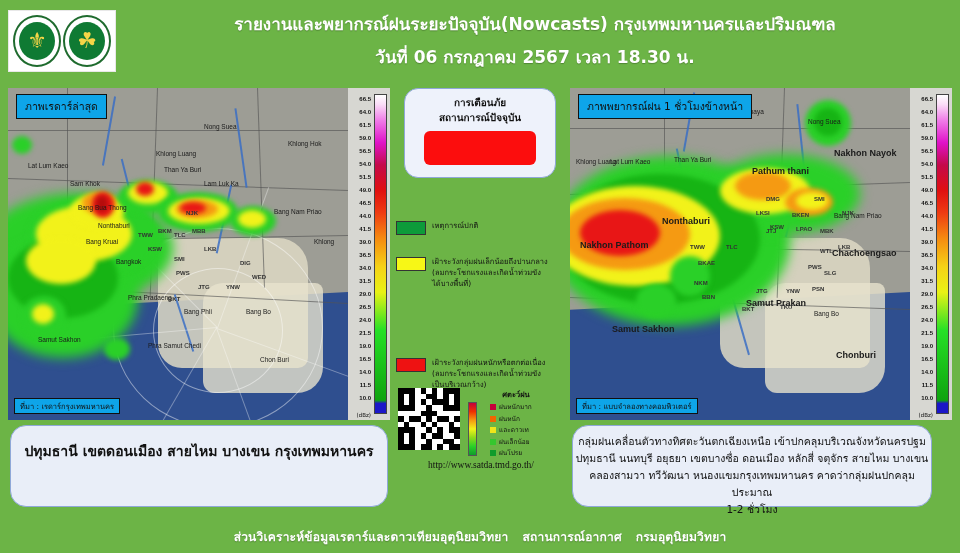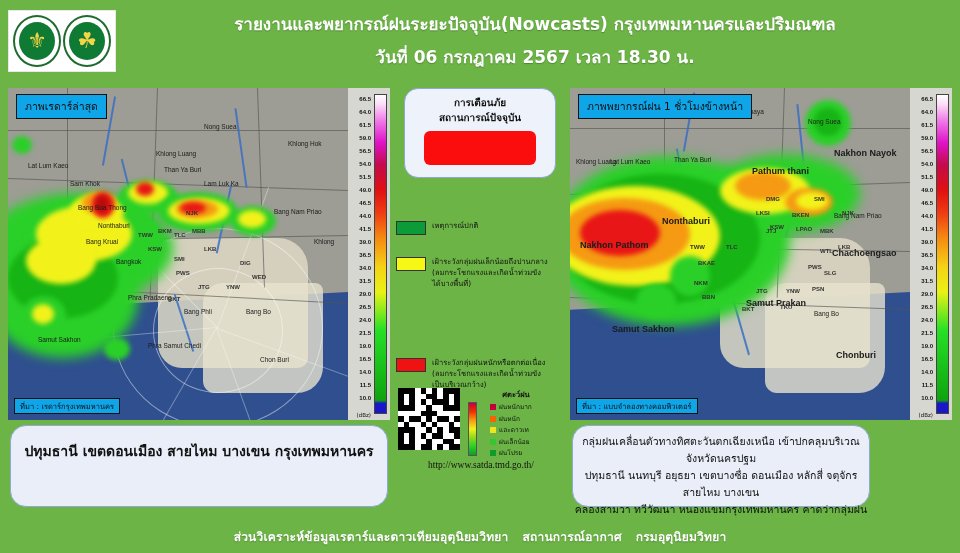--- a/index.html
+++ b/index.html
@@ -200,21 +200,21 @@
     text-align: center; font-size: 9.5px; color: #111;
     font-family: "Liberation Serif", serif;
   }
 
   
   .summary {
     position: absolute; background: #e9eef8; border: 1px solid #8fa8d8;
     border-radius: 16px; color: #111; text-align: center;
   }
   .summary-left  { left: 10px;  top: 425px; width: 378px; height: 82px; }
-  .summary-right { left: 572px; top: 425px; width: 298px; height: 82px; }
+  .summary-right { left: 572px; top: 425px; width: 360px; height: 82px; }
   .summary-left .line  { font-size: 14px; line-height: 26px; font-weight: 600; }
   .summary-left .pad   { padding-top: 12px; }
   .summary-right .line { font-size: 10.5px; line-height: 17px; }
   .summary-right .pad  { padding-top: 7px; }
 
   
   .footer {
     position: absolute; left: 0; bottom: 0; width: 960px; height: 34px;
     background: #6cb446; display: flex; align-items: center; justify-content: center;
   }

